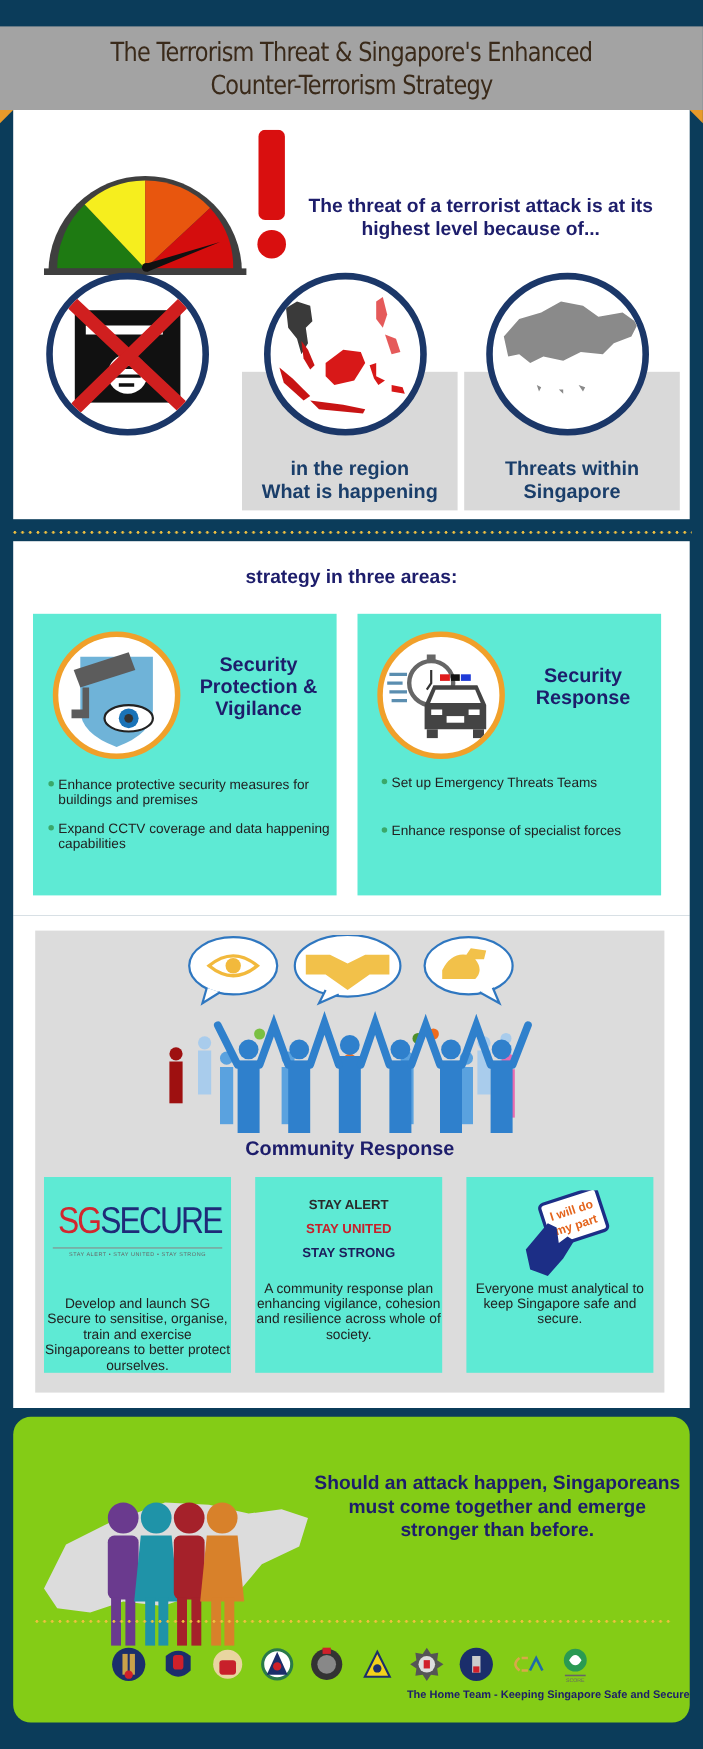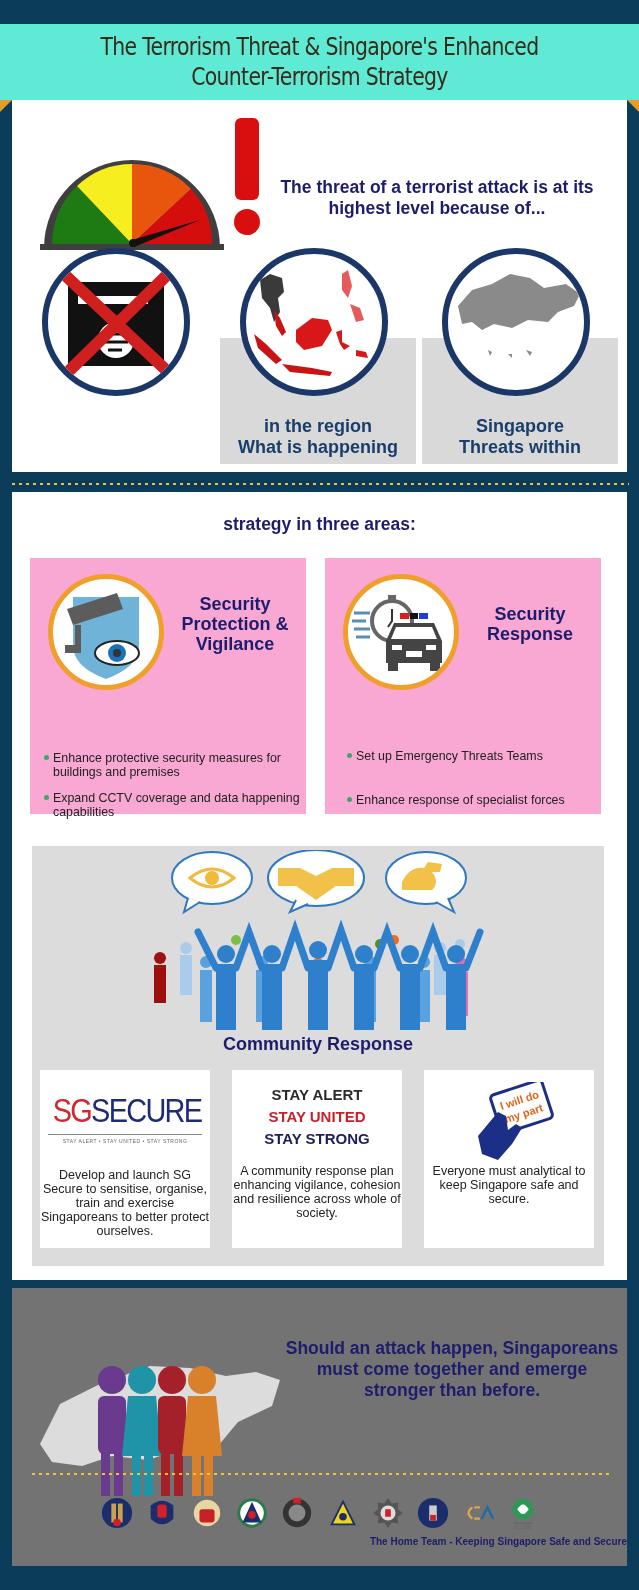--- a/index.html
+++ b/index.html
@@ -1,55 +1,55 @@
 <!DOCTYPE html>
 <html><head>
 <meta charset="utf-8">
 <style>
   * { box-sizing: border-box; margin: 0; padding: 0; }
   html, body { width: 639px; height: 1590px; background: #0b3c5a; overflow: hidden; }
   body { font-family: "Liberation Sans", sans-serif; position: relative; }
 
   
-  .banner { position: absolute; left: 0; top: 24px; width: 639px; height: 76px; background: #5eead4; text-align: center; }
+  .banner { position: absolute; left: 0; top: 24px; width: 639px; height: 76px; background: #a3a3a3; text-align: center; }
   .banner-title { font-family: "DejaVu Sans", sans-serif; font-size: 24px; line-height: 30px; color: #3a2a1a; padding-top: 8px; letter-spacing: -0.8px; transform: scaleX(0.85); }
   .fold-left { position: absolute; left: 0; top: 100px; width: 0; height: 0; border-top: 12px solid #e89a2a; border-right: 12px solid transparent; }
   .fold-right { position: absolute; right: 0; top: 100px; width: 0; height: 0; border-top: 12px solid #e89a2a; border-left: 12px solid transparent; }
 
   
   .panel1 { position: absolute; left: 12px; top: 100px; width: 615px; height: 372px; background: #ffffff; }
   .gauge { position: absolute; left: 24px; top: 50px; width: 192px; height: 100px; }
   .exclaim { position: absolute; left: 220px; top: 18px; width: 30px; height: 120px; }
   .threat-text { position: absolute; left: 240px; top: 77px; width: 370px; text-align: center; font-weight: bold; font-size: 17.5px; line-height: 21px; color: #1d1d6b; }
 
   .cause { position: absolute; top: 238px; width: 196px; height: 126px; background: #d9d9d9; }
   .cause-label { position: absolute; left: 0; bottom: 6px; width: 100%; text-align: center; font-weight: bold; font-size: 18px; line-height: 21px; color: #1a3e6a; }
   .cause-circle { position: absolute; top: 148px; width: 148px; height: 148px; border-radius: 50%; border: 6px solid #1b3768; background: #fff; overflow: hidden; }
 
   .dots-row { position: absolute; left: 10px; width: 619px; height: 4px; background-image: radial-gradient(circle, #f0c040 1.2px, transparent 1.5px); background-size: 7px 4px; }
 
   
   .panel2 { position: absolute; left: 12px; top: 492px; width: 615px; height: 340px; background: #ffffff; }
   .panel2-head { position: absolute; left: 0; top: 22px; width: 100%; text-align: center; font-weight: bold; font-size: 17.5px; line-height: 20px; color: #1d1d6b; }
-  .strat-card { position: absolute; top: 66px; width: 276px; height: 256px; background: #f9a8d4; }
+  .strat-card { position: absolute; top: 66px; width: 276px; height: 256px; background: #5eead4; }
   .strat-icon { position: absolute; left: 18px; top: 16px; width: 116px; height: 116px; border-radius: 50%; border: 5px solid #f0a02a; background: #fff; overflow: hidden; }
   .strat-title { position: absolute; left: 140px; width: 130px; text-align: center; font-weight: bold; font-size: 18px; line-height: 20px; color: #1d1d6b; }
-  .bullets { position: absolute; left: 14px; width: 260px; list-style: none; margin-top: 45px; }
+  .bullets { position: absolute; left: 14px; width: 260px; list-style: none; }
   .bullets li { font-size: 12.4px; line-height: 14px; color: #222; padding-left: 9px; position: relative; margin-bottom: 12px; }
   .bullets li::before { content: ""; position: absolute; left: 0; top: 4px; width: 5px; height: 5px; border-radius: 50%; background: #3aa86a; }
 
   
   .panel3-bg { position: absolute; left: 12px; top: 832px; width: 615px; height: 448px; background: #ffffff; }
   .community { position: absolute; left: 32px; top: 846px; width: 572px; height: 420px; background: #dcdcdc; }
   .community-title { position: absolute; left: 0; top: 188px; width: 100%; text-align: center; font-weight: bold; font-size: 18px; color: #1d1d6b; }
-  .cr-card { position: absolute; top: 224px; width: 170px; height: 178px; background: #ffffff; text-align: center; }
+  .cr-card { position: absolute; top: 224px; width: 170px; height: 178px; background: #5eead4; text-align: center; }
   .cr-desc { position: absolute; left: 0; width: 100%; font-size: 12.5px; line-height: 14px; color: #222; }
 
   
-  .panel4 { position: absolute; left: 12px; top: 1288px; width: 615px; height: 278px; background: #737373; }
+  .panel4 { position: absolute; left: 12px; top: 1288px; width: 615px; height: 278px; background: #84cc16; border-radius: 16px; }
   .final-text { position: absolute; left: 270px; top: 50px; width: 340px; text-align: center; font-weight: bold; font-size: 17.5px; line-height: 21px; color: #1d1d6b; }
   .logos { position: absolute; left: 88px; top: 205px; width: 440px; height: 40px; display: flex; justify-content: space-between; align-items: center; }
   .logo { width: 34px; height: 36px; }
   .footer-text { position: absolute; left: 0; top: 248px; width: 100%; text-align: right; font-weight: bold; font-size: 10px; color: #1d1d6b; }
 </style>
 </head>
 <body>
 
 <div class="banner">
   <div class="banner-title">
@@ -103,22 +103,22 @@
       <path d="M90 78 l6 -2 l0 12 l8 4 l-6 4 l-4 -6 z" fill="#d81818"></path>
       <path d="M36 110 l30 4 l20 4 l-2 4 l-40 -4 z" fill="#c81414"></path>
       <path d="M96 20 l6 -4 l4 16 l-4 12 l-6 -8 z" fill="#e55a5a"></path>
       <path d="M104 50 l10 4 l4 12 l-8 2 z" fill="#e55a5a"></path>
       <path d="M110 96 l10 2 l2 6 l-12 -2 z" fill="#d81818"></path>
     </svg>
   </div>
 
   <div class="cause" style="left:410px;">
     <div class="cause-label">
+      <div>Threats within</div>
       <div>Singapore</div>
-      <div>Threats within</div>
     </div>
   </div>
   <div class="cause-circle" style="left:430px;">
     <svg viewBox="0 0 136 136" width="136" height="136">
       <path d="M10 52 l14 -16 l20 -6 l18 -10 l20 4 l14 10 l22 -4 l14 10 l-6 12 l-16 6 l-10 10 l-20 -2 l-16 8 l-18 -4 l-12 6 l-10 -8 l-10 2 z" fill="#8a8a8a"></path>
       <path d="M40 96 l4 2 l-2 4 z M60 100 l4 0 l0 4 z M78 96 l6 2 l-2 4 z" fill="#8a8a8a"></path>
     </svg>
   </div>
 </div>
 
@@ -247,25 +247,25 @@
     <path d="M48 82 L66 118 M86 118 L99 82 L112 118 M132 118 L145 80 L158 118 M178 118 L191 80 L204 118 M224 118 L237 82 L250 118 M270 118 L283 82 L296 118 M316 118 L330 82" stroke="#2f80cc" stroke-width="7" fill="none" stroke-linecap="round"></path>
   </svg>
 
   <div class="community-title">Community Response</div>
 
   <div class="cr-card" style="left:8px;">
     <div style="position:absolute;left:0;top:22px;width:100%;font-family:'Liberation Sans Narrow','Liberation Sans',sans-serif;font-size:34px;letter-spacing:-2px;line-height:36px;transform:scaleX(0.85);">
       <span style="color:#d3262e;">SG</span><span style="color:#1f2a78;">SECURE</span>
     </div>
     <div style="position:absolute;left:8px;top:64px;width:154px;border-top:1px solid #888;font-size:5px;color:#666;padding-top:3px;letter-spacing:0.5px;">STAY ALERT • STAY UNITED • STAY STRONG</div>
-    <div class="cr-desc" style="top:98px;">Develop and launch SG Secure to sensitise, organise, train and exercise Singaporeans to better protect ourselves.</div>
+    <div class="cr-desc" style="top:108px;">Develop and launch SG Secure to sensitise, organise, train and exercise Singaporeans to better protect ourselves.</div>
   </div>
 
   <div class="cr-card" style="left:200px;">
-    <div style="position:absolute;left:0;top:14px;width:100%;font-weight:bold;font-size:15px;line-height:22px;">
+    <div style="position:absolute;left:0;top:14px;width:100%;font-weight:bold;font-size:12px;line-height:22px;">
       <div style="color:#2a2a2a;">STAY ALERT</div>
       <div style="color:#c8202a;">STAY UNITED</div>
       <div style="color:#1d1d5b;">STAY STRONG</div>
     </div>
     <div class="cr-desc" style="top:94px;">A community response plan enhancing vigilance, cohesion and resilience across whole of society.</div>
   </div>
 
   <div class="cr-card" style="left:392px;">
     <svg style="position:absolute;left:44px;top:12px;" width="90" height="80" viewBox="0 0 90 80">
       <g transform="rotate(-18 50 30)">

